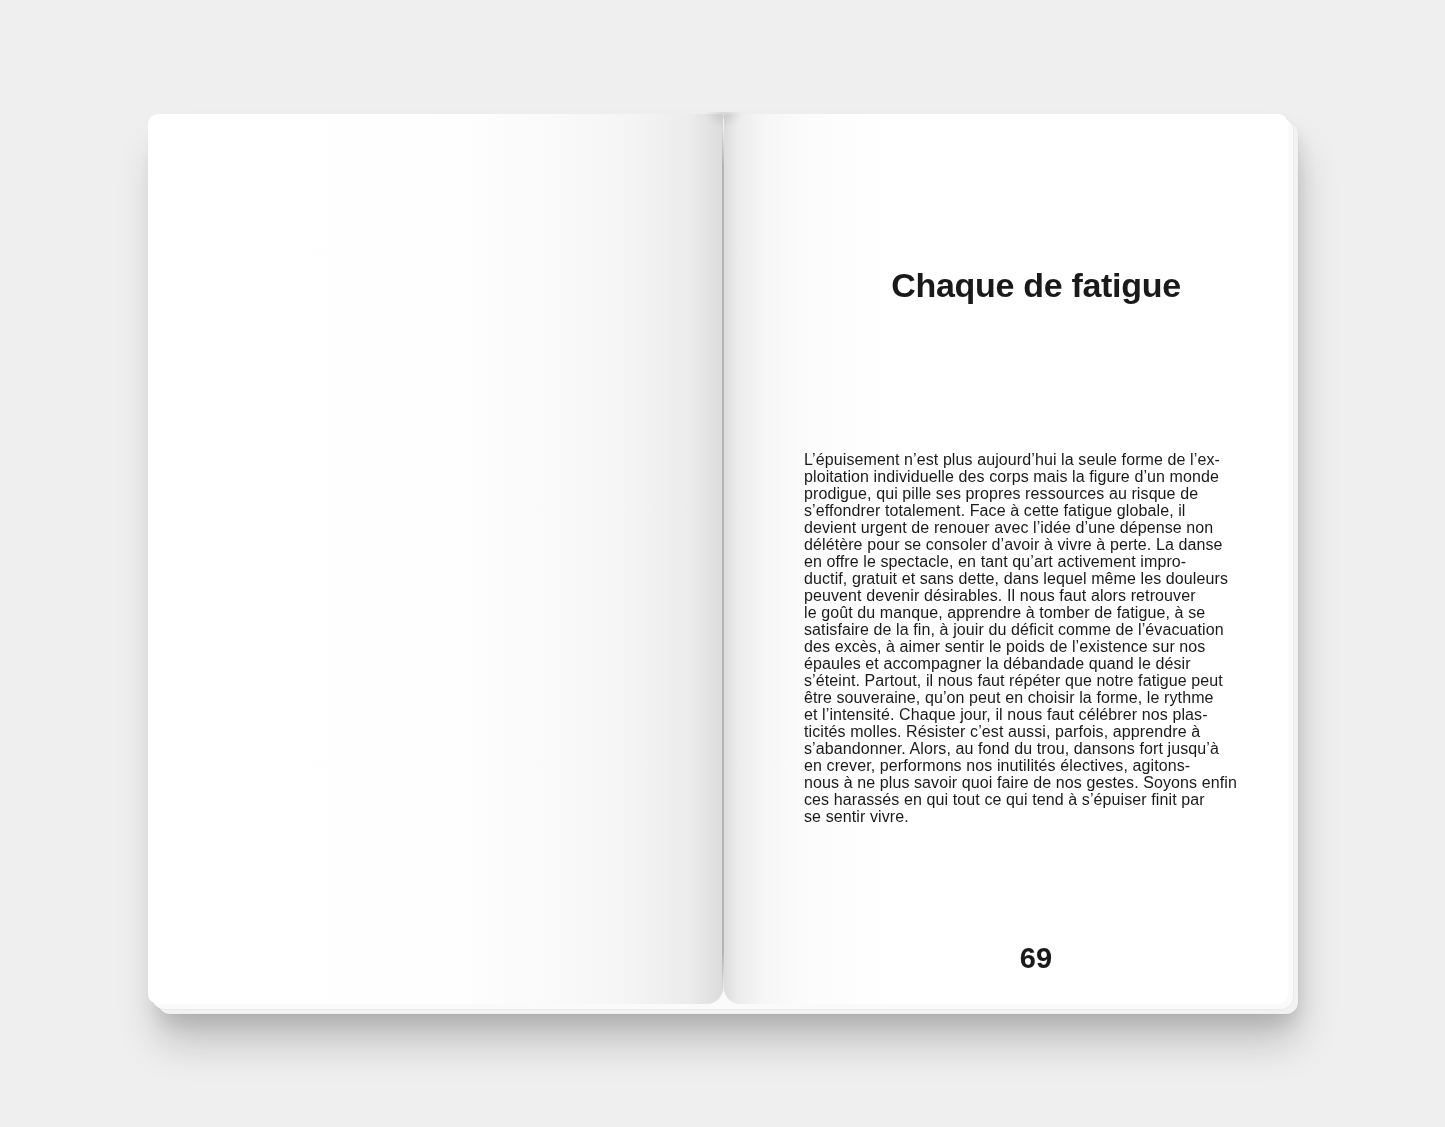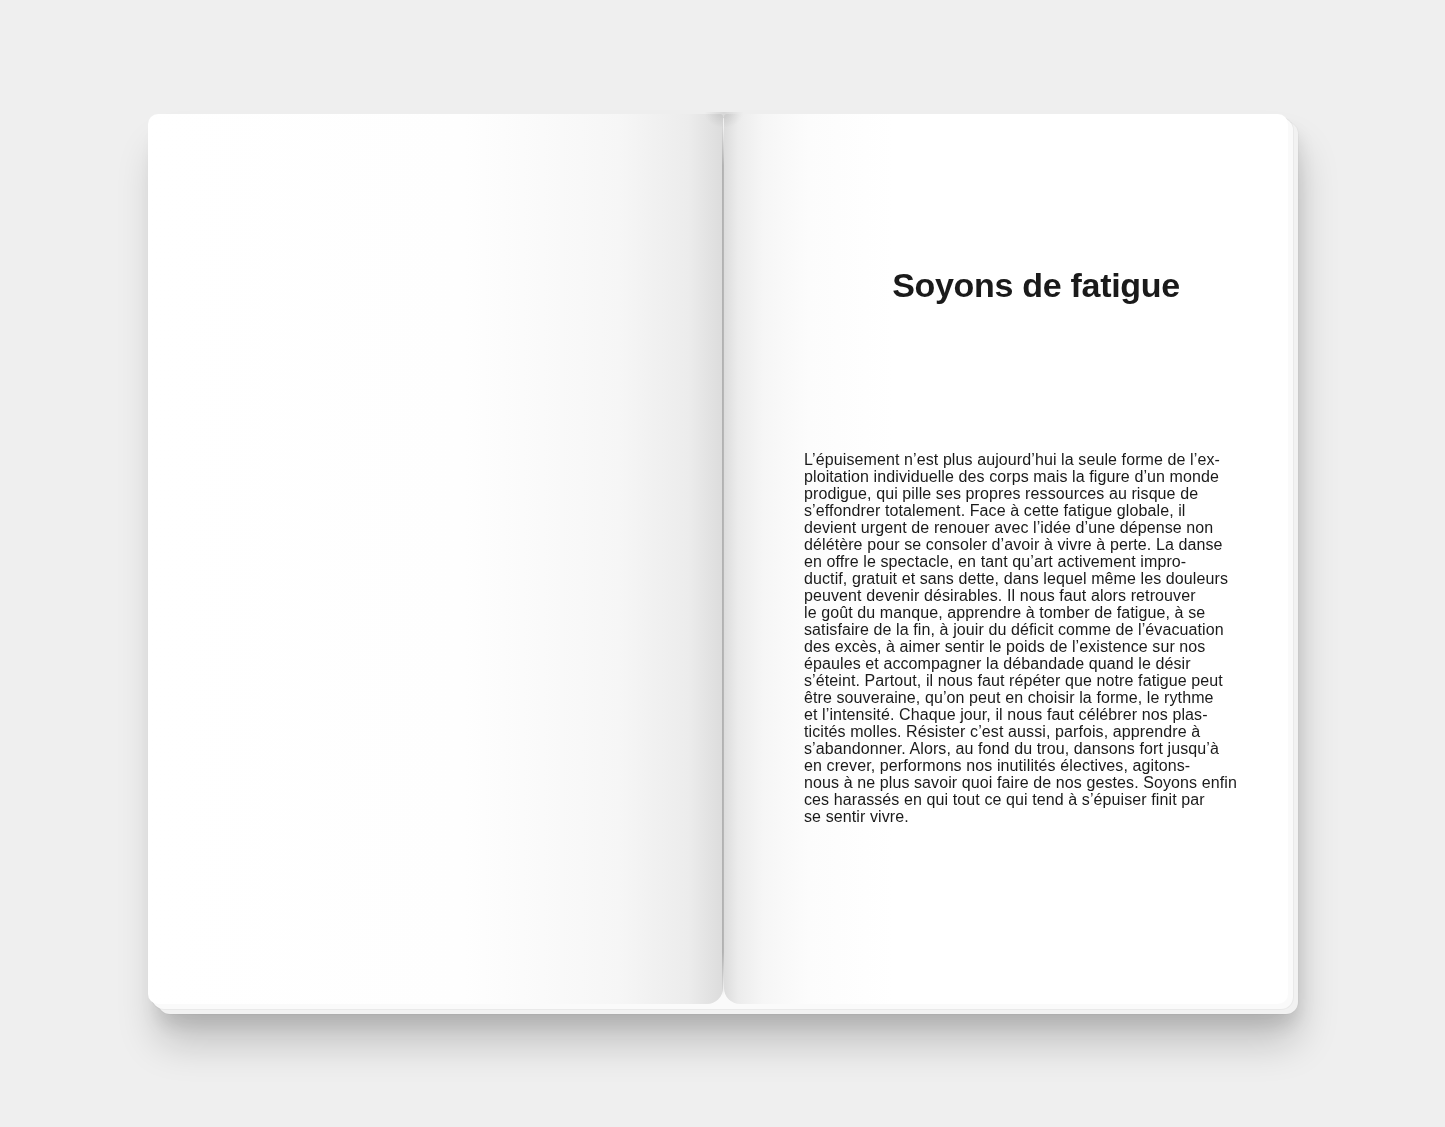--- a/index.html
+++ b/index.html
@@ -150,21 +150,21 @@
 
 <div class="scene">
   <div class="book">
 
     <div class="under under-outer"></div>
     <div class="under under-inner"></div>
 
     <div class="page page-left"></div>
 
     <div class="page page-right">
-      <h1 class="chapter-title">Soyons de fatigue</h1>
+      <h1 class="chapter-title">Chaque de fatigue</h1>
 
       <div class="body-text">L’épuisement n’est plus aujourd’hui la seule forme de l’ex-
 ploitation individuelle des corps mais la figure d’un monde
 prodigue, qui pille ses propres ressources au risque de
 s’effondrer totalement. Face à cette fatigue globale, il
 devient urgent de renouer avec l’idée d’une dépense non
 délétère pour se consoler d’avoir à vivre à perte. La danse
 en offre le spectacle, en tant qu’art activement impro-
 ductif, gratuit et sans dette, dans lequel même les douleurs
 peuvent devenir désirables. Il nous faut alors retrouver
@@ -175,19 +175,20 @@
 s’éteint. Partout, il nous faut répéter que notre fatigue peut
 être souveraine, qu’on peut en choisir la forme, le rythme
 et l’intensité. Chaque jour, il nous faut célébrer nos plas-
 ticités molles. Résister c’est aussi, parfois, apprendre à
 s’abandonner. Alors, au fond du trou, dansons fort jusqu’à
 en crever, performons nos inutilités électives, agitons-
 nous à ne plus savoir quoi faire de nos gestes. Soyons enfin
 ces harassés en qui tout ce qui tend à s’épuiser finit par
 se sentir vivre.</div>
 
+      <div class="page-number">69</div>
     </div>
 
     <div class="spine-line"></div>
     <div class="gutter-notch"></div>
 
   </div>
 </div>
 
 </body></html>

